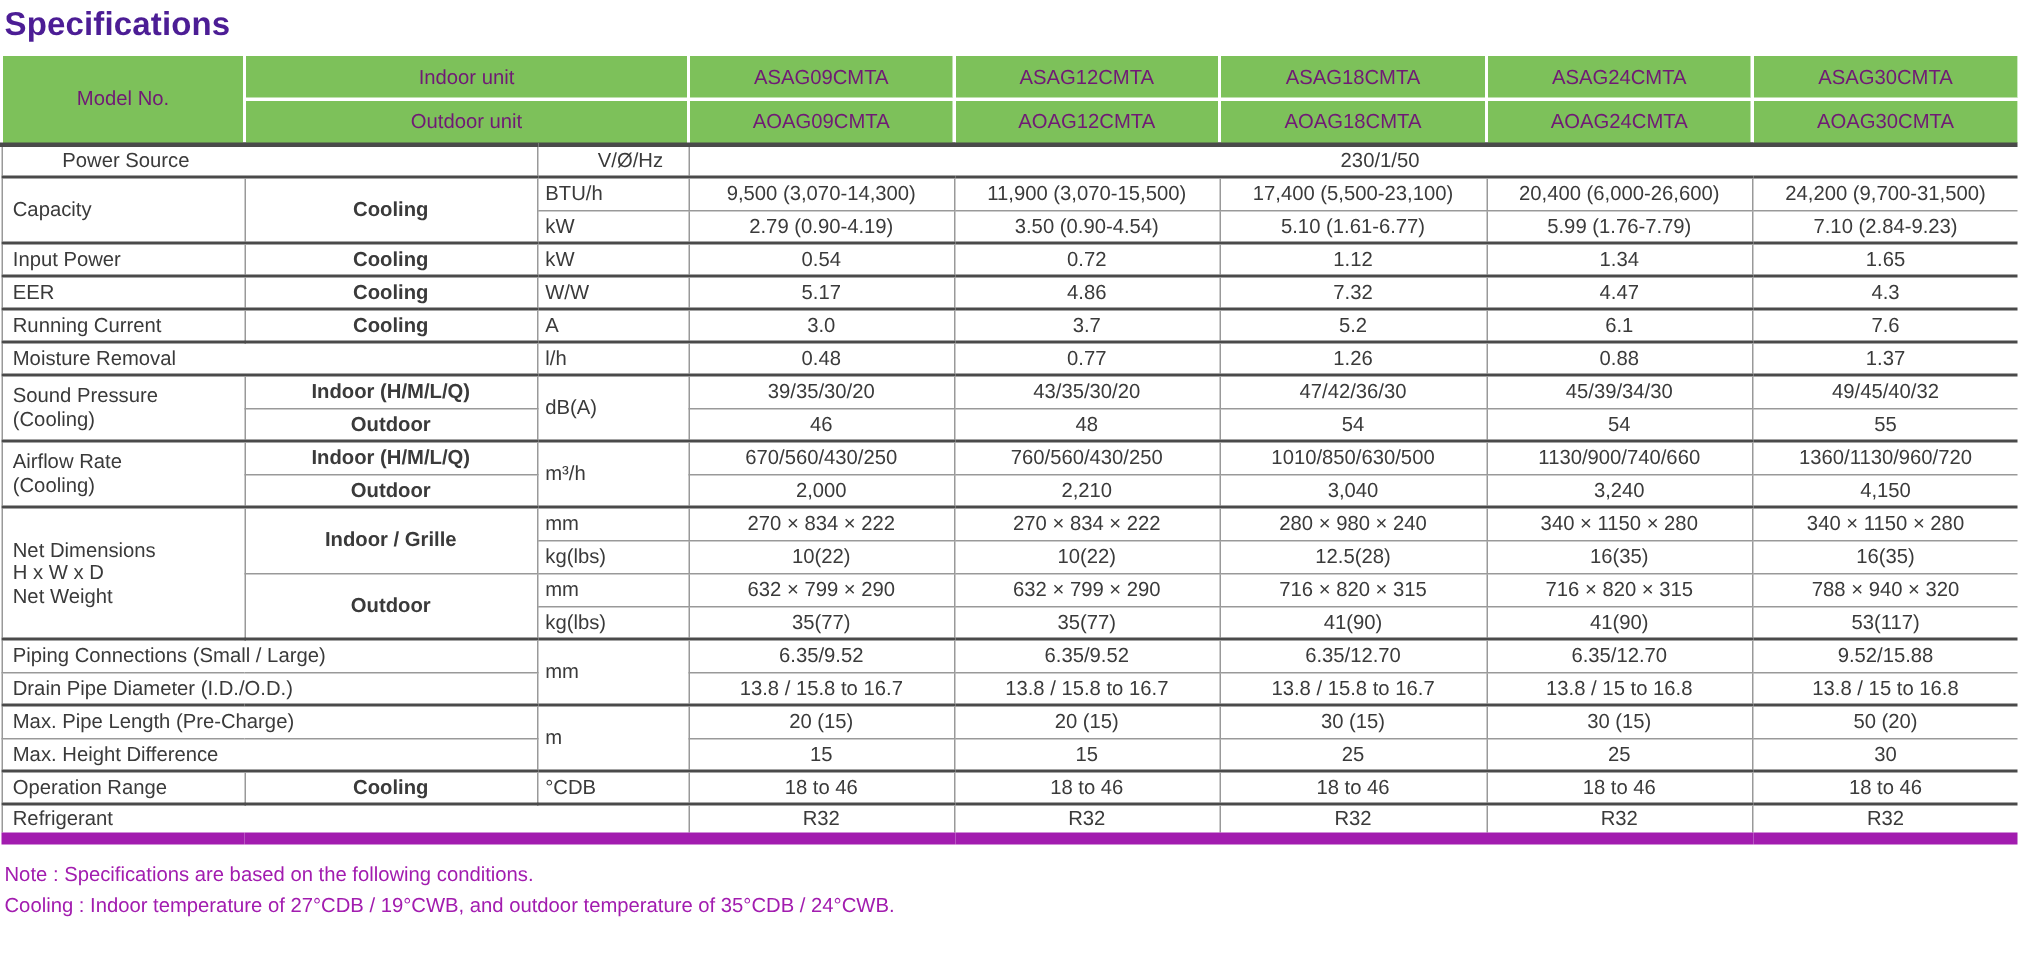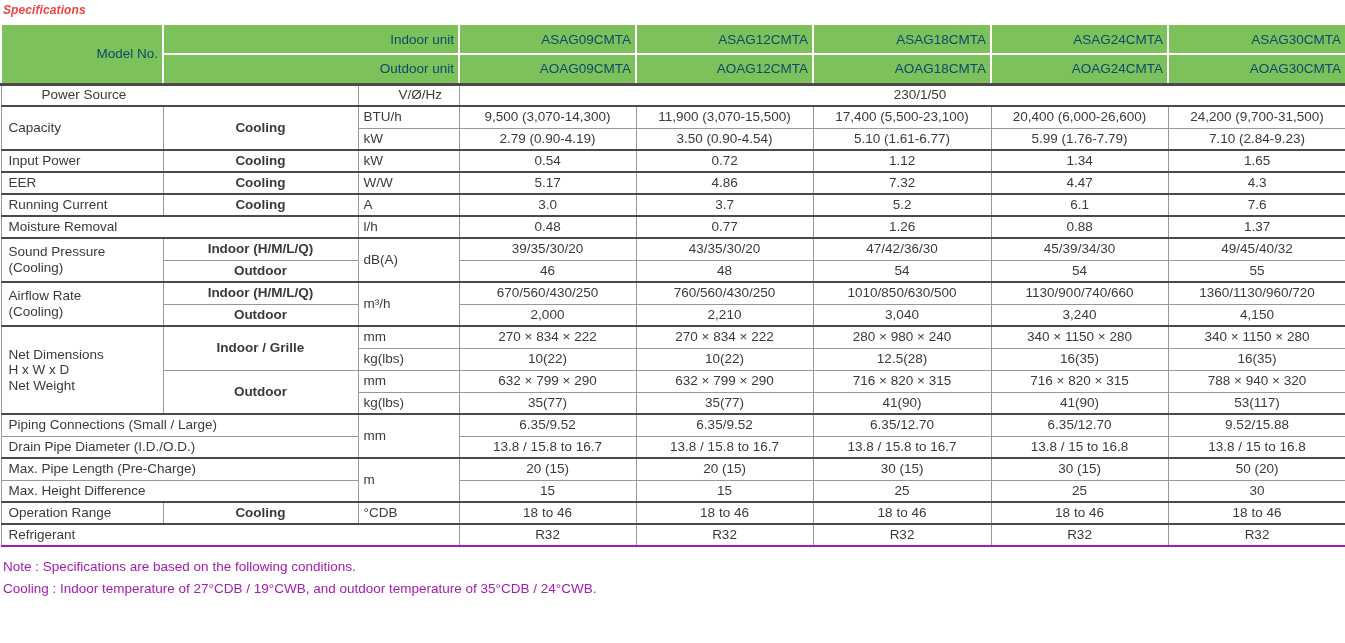--- a/index.html
+++ b/index.html
@@ -5,53 +5,53 @@
   * { box-sizing: border-box; }
   html, body {
     margin: 0; padding: 0;
     width: 1345px; height: 643px;
     background: #ffffff;
     font-family: "Liberation Sans", sans-serif;
     color: #3a3a3a;
   }
   .page { padding: 3px 0 0 0; }
   .title {
-    font-size: 12px; font-weight: 700; color: #ef4444;
-    margin: 0 0 6px 3px; letter-spacing: 0.1px; font-style: italic;
+    font-size: 22px; font-weight: 700; color: #4c1d95;
+    margin: 0 0 6px 3px; letter-spacing: 0.1px;
   }
   table.spec {
     border-collapse: collapse;
     table-layout: fixed;
     width: 1345px;
     font-size: 13.5px;
   }
   
   tr.hdr th {
     background: #7DC15A;
-    color: #0c4a6e;
+    color: #701a75;
     font-weight: 400;
     border: 2px solid #ffffff;
     border-bottom-width: 1px;
     height: 30px;
     padding: 0 4px;
-    text-align: right;
+    text-align: center;
     overflow: hidden;
   }
   
   tbody td {
     border: 1px solid #999999;
     height: 22px;
     padding: 1px 5px;
     text-align: center;
     line-height: 1.15;
     overflow: hidden;
   }
   tr.g > td { border-top: 2px solid #4a4a4a; }
   tr.first > td { border-top: 3px solid #4a4a4a; padding-left: 40px; }
-  tr.last > td { border-bottom: 2px solid #a21caf; }
+  tr.last > td { border-bottom: 8px solid #a21caf; }
   td.lbl { text-align: left; padding-left: 7px; white-space: pre-line; }
   td.sub { text-align: center; font-weight: bold; }
   td.unit { text-align: left; }
   td.val { text-align: center; }
   .notes { margin: 9px 0 0 3px; font-size: 13.5px; line-height: 1.6; color: #a21caf; }
 </style>
 </head>
 <body>
 
 <div class="page">

